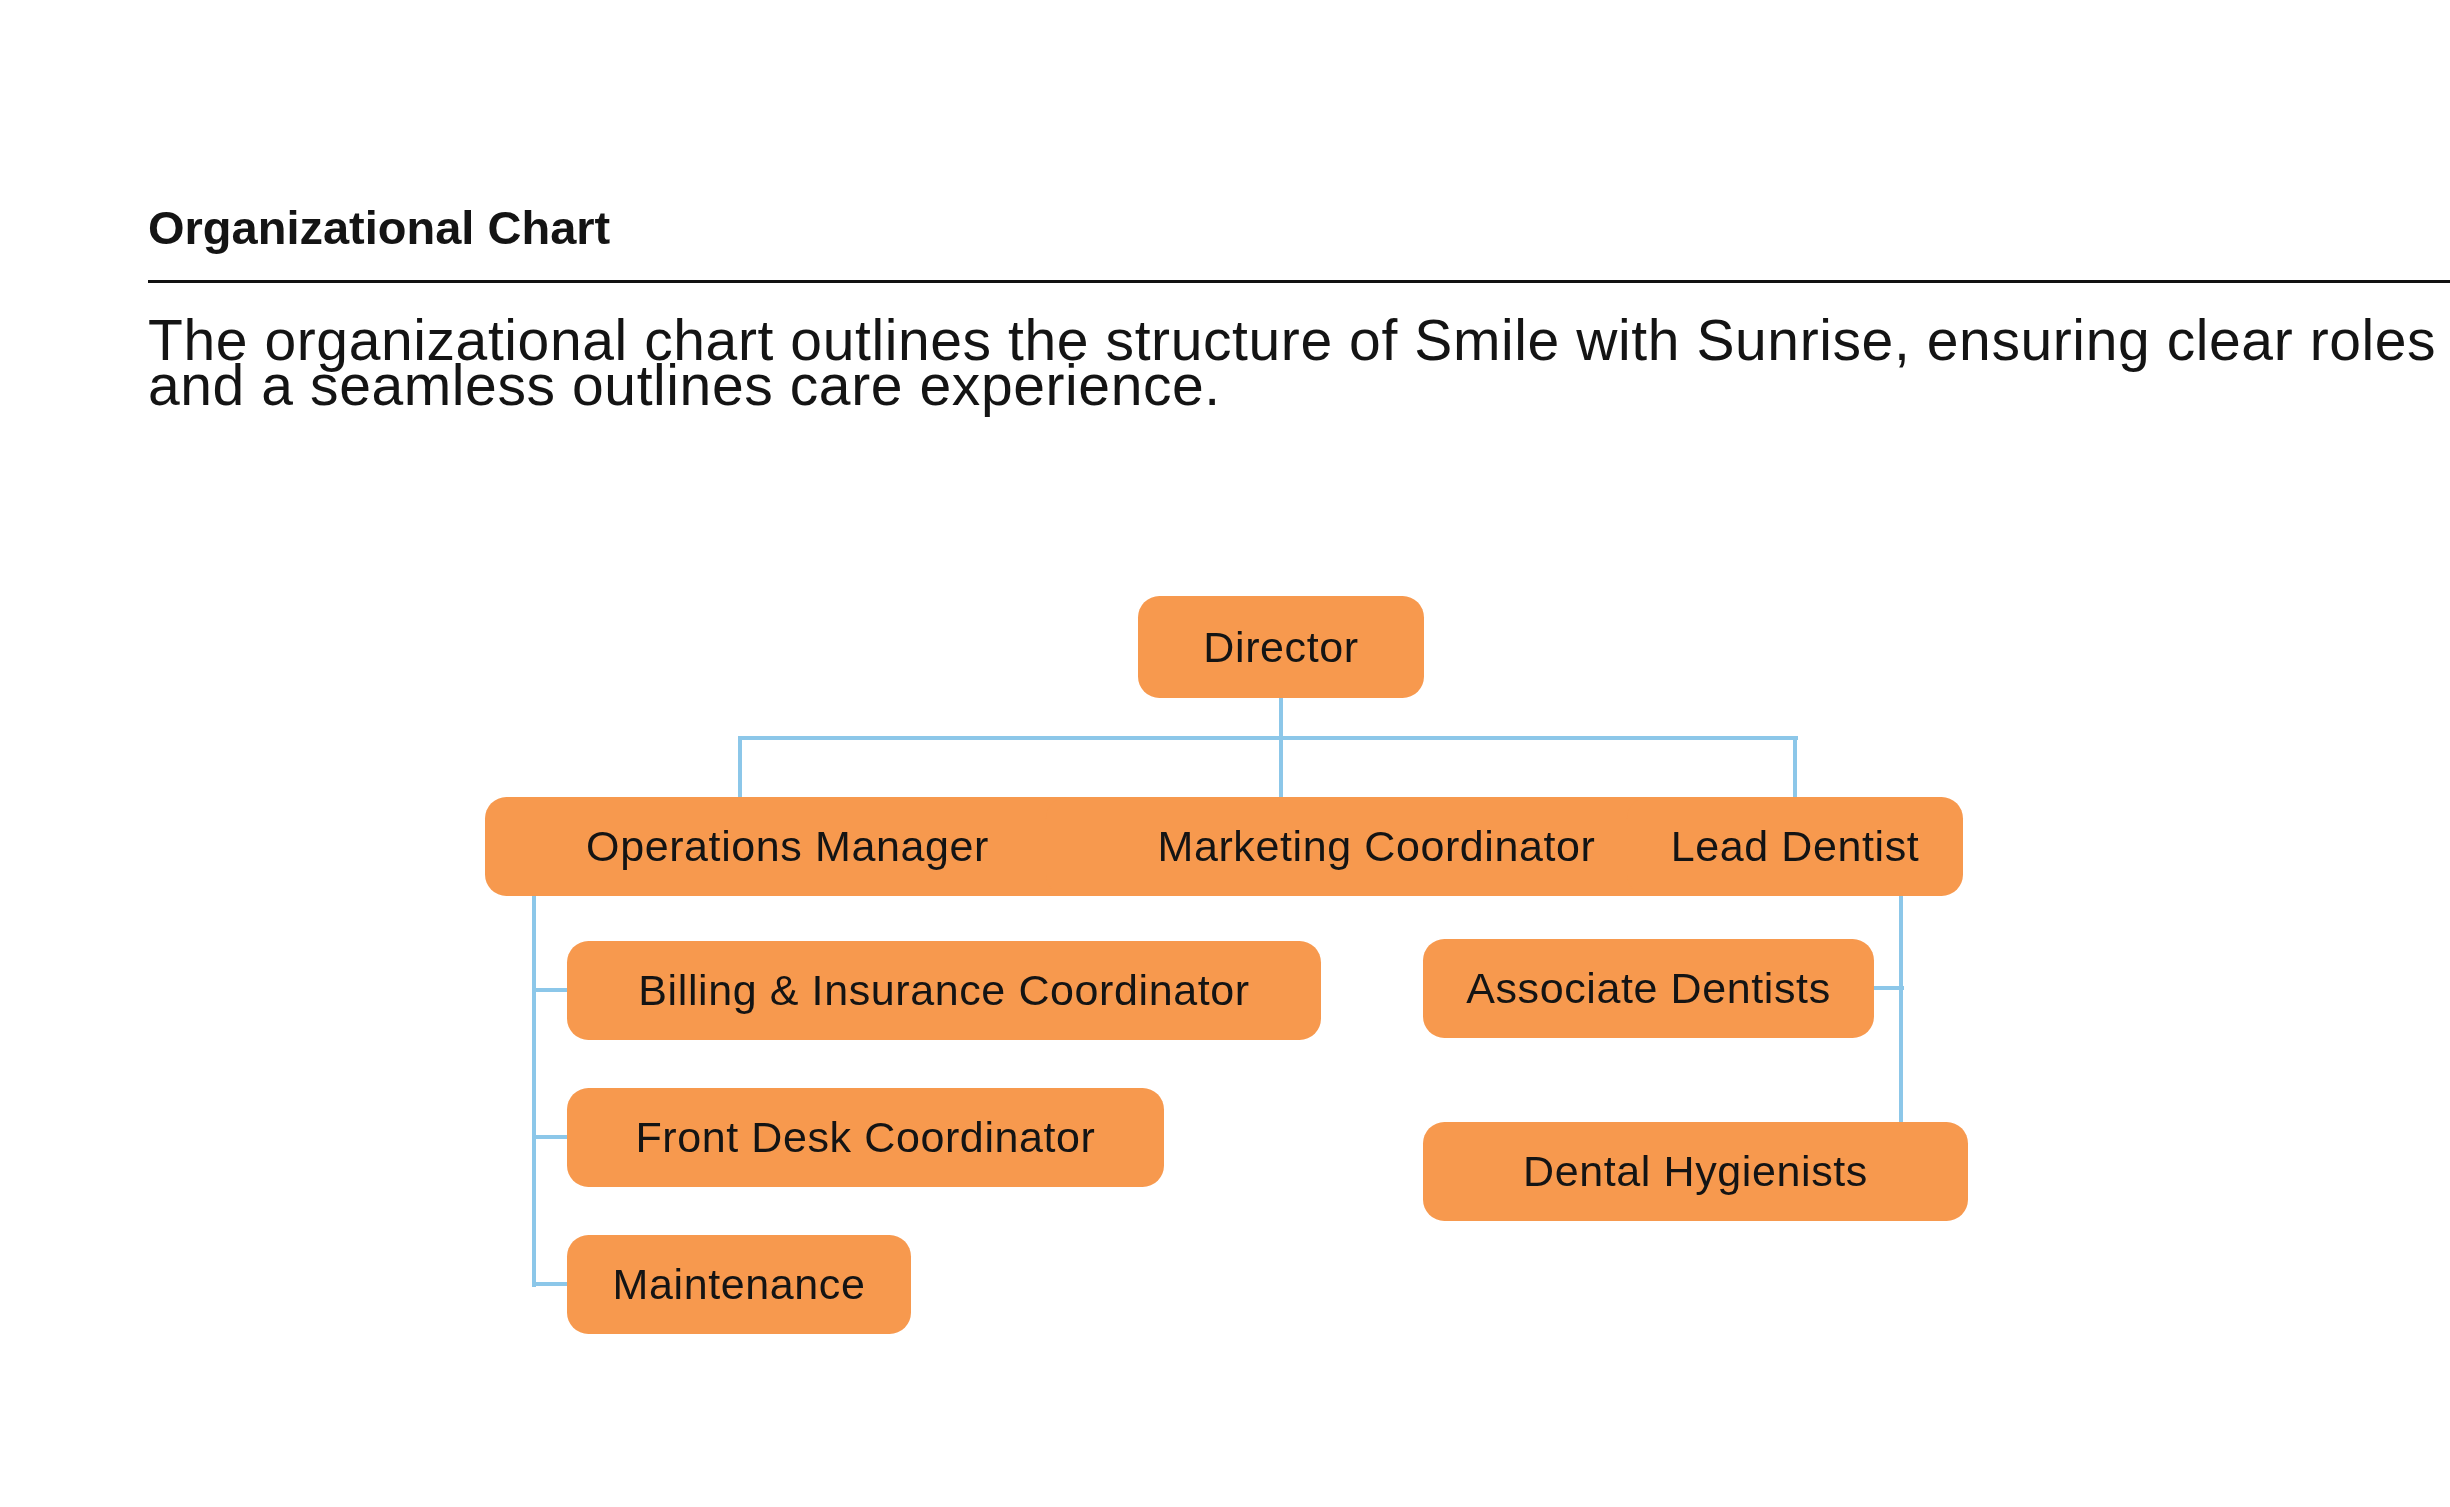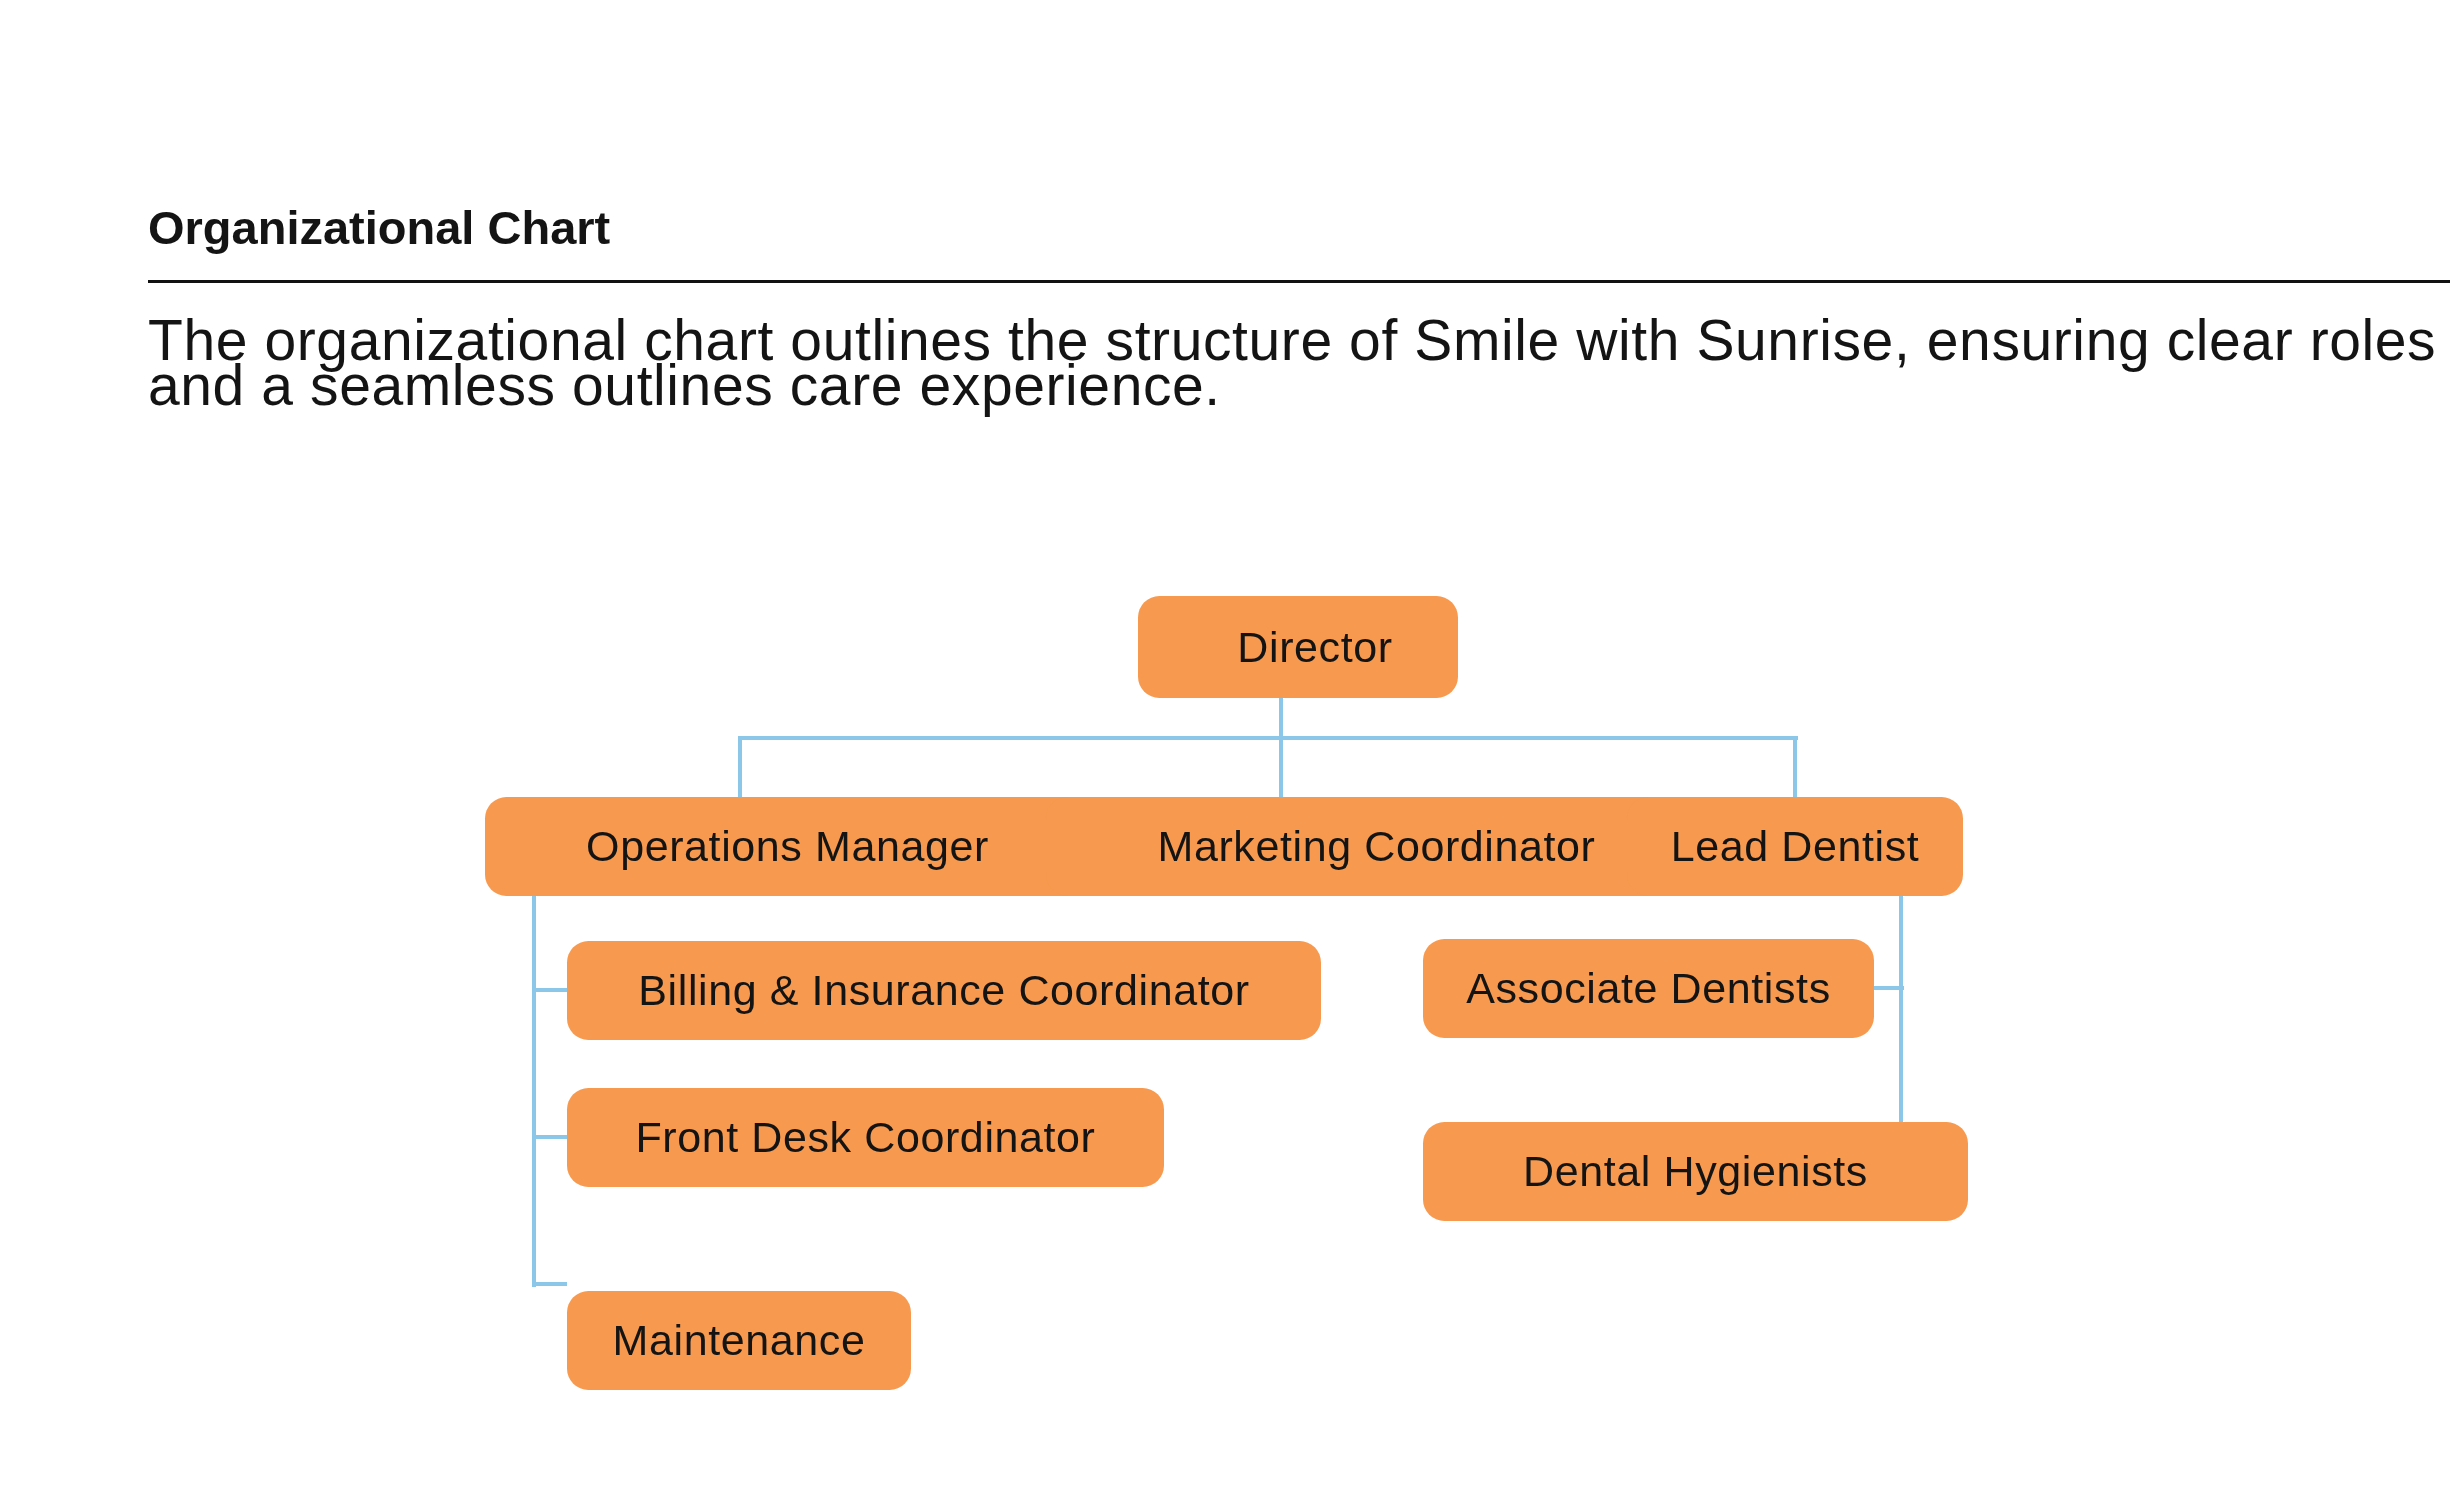--- a/index.html
+++ b/index.html
@@ -35,27 +35,27 @@
   .node{
     position:absolute;
     background:var(--node);
     border-radius:21.4px;
     display:flex;align-items:center;justify-content:center;
     font-size:43px;letter-spacing:0.6px;
     color:var(--text);
     white-space:nowrap;
   }
   
-  #node-director   {left:1138px;top:596px; width:286px; height:102px;padding-left:34px;}
+  #node-director   {left:1138px;top:596px; width:286px; height:102px;}
   #node-operations {left:485px; top:797px;width:605px; height:99px;}
   #node-marketing  {left:1030px;top:797px;width:661px; height:99px;margin-left:16px;}
   #node-lead       {left:1627px;top:797px;width:336px; height:99px;}
   #node-billing    {left:567px; top:941px;width:754px;height:99px;}
   #node-frontdesk  {left:567px; top:1088px;width:597px; height:99px;}
-  #node-maintenance{left:567px; top:1291px;width:344px; height:99px;}
+  #node-maintenance{left:567px; top:1235px;width:344px; height:99px;}
   #node-associate  {left:1423px;top:939px;width:451px; height:99px;}
   #node-dental     {left:1423px;top:1122px;width:545px; height:99px;}
 
   .edge{position:absolute;background:var(--edge);}
   #e-director-drop   {left:1279px;top:698px;width:4.4px;   height:99px;}
   #e-top-bar         {left:738px;top:736px;width:1060px;height:4.4px;}
   #e-left-v          {left:738px;top:736px;width:4.4px;   height:61px;}
   #e-right-v         {left:1793px;top:736px;width:4.4px;   height:61px;}
   #e-ops-drop        {left:532px; top:896px;width:4.4px;   height:391px;}
   #e-stub-billing    {left:532px; top:988px;width:35px;  height:4.4px;}

